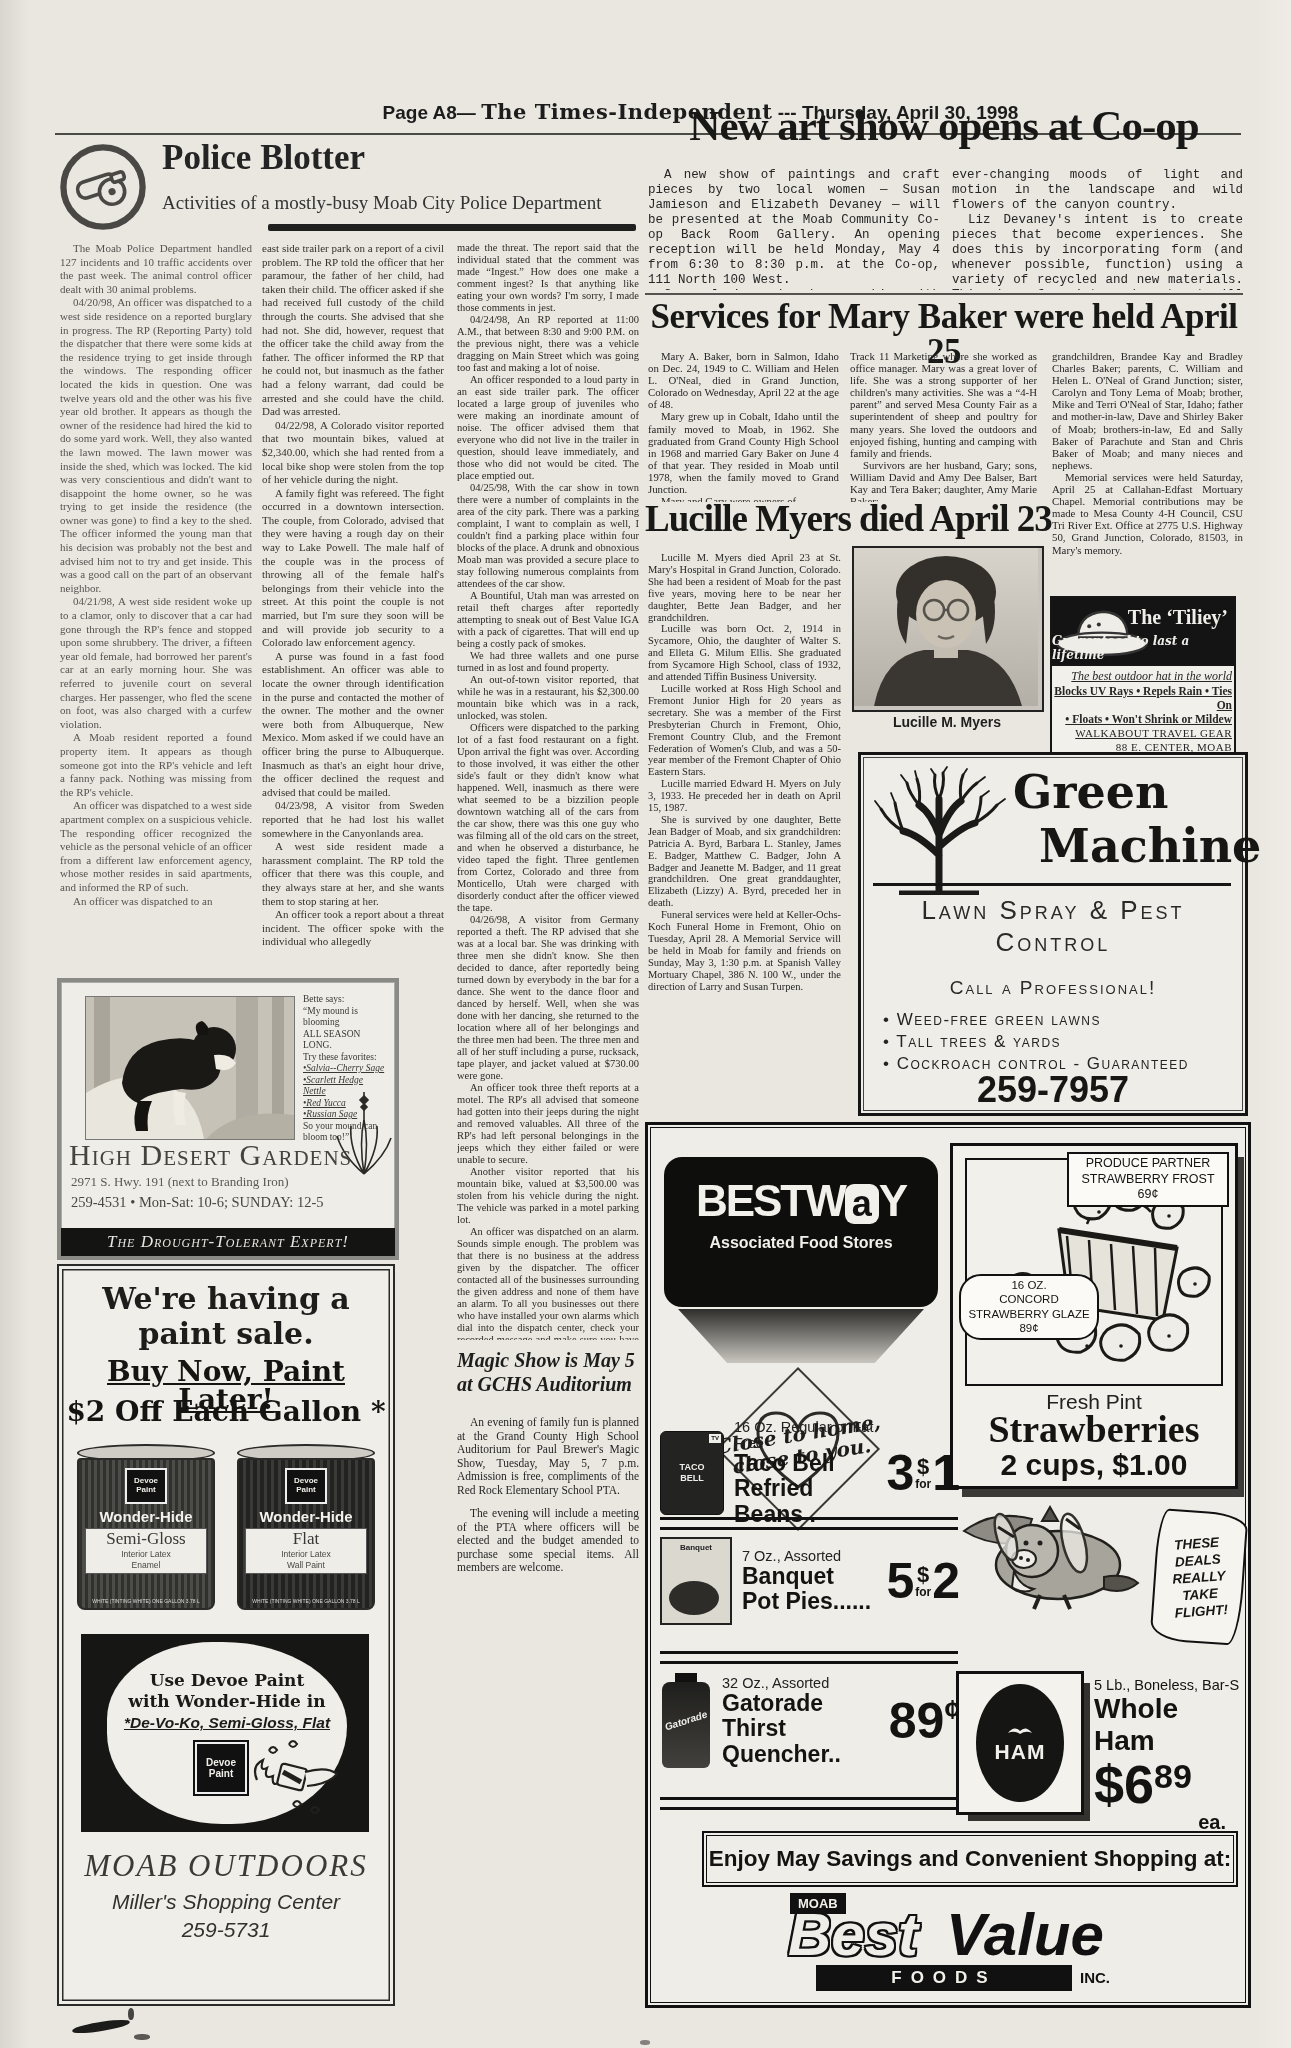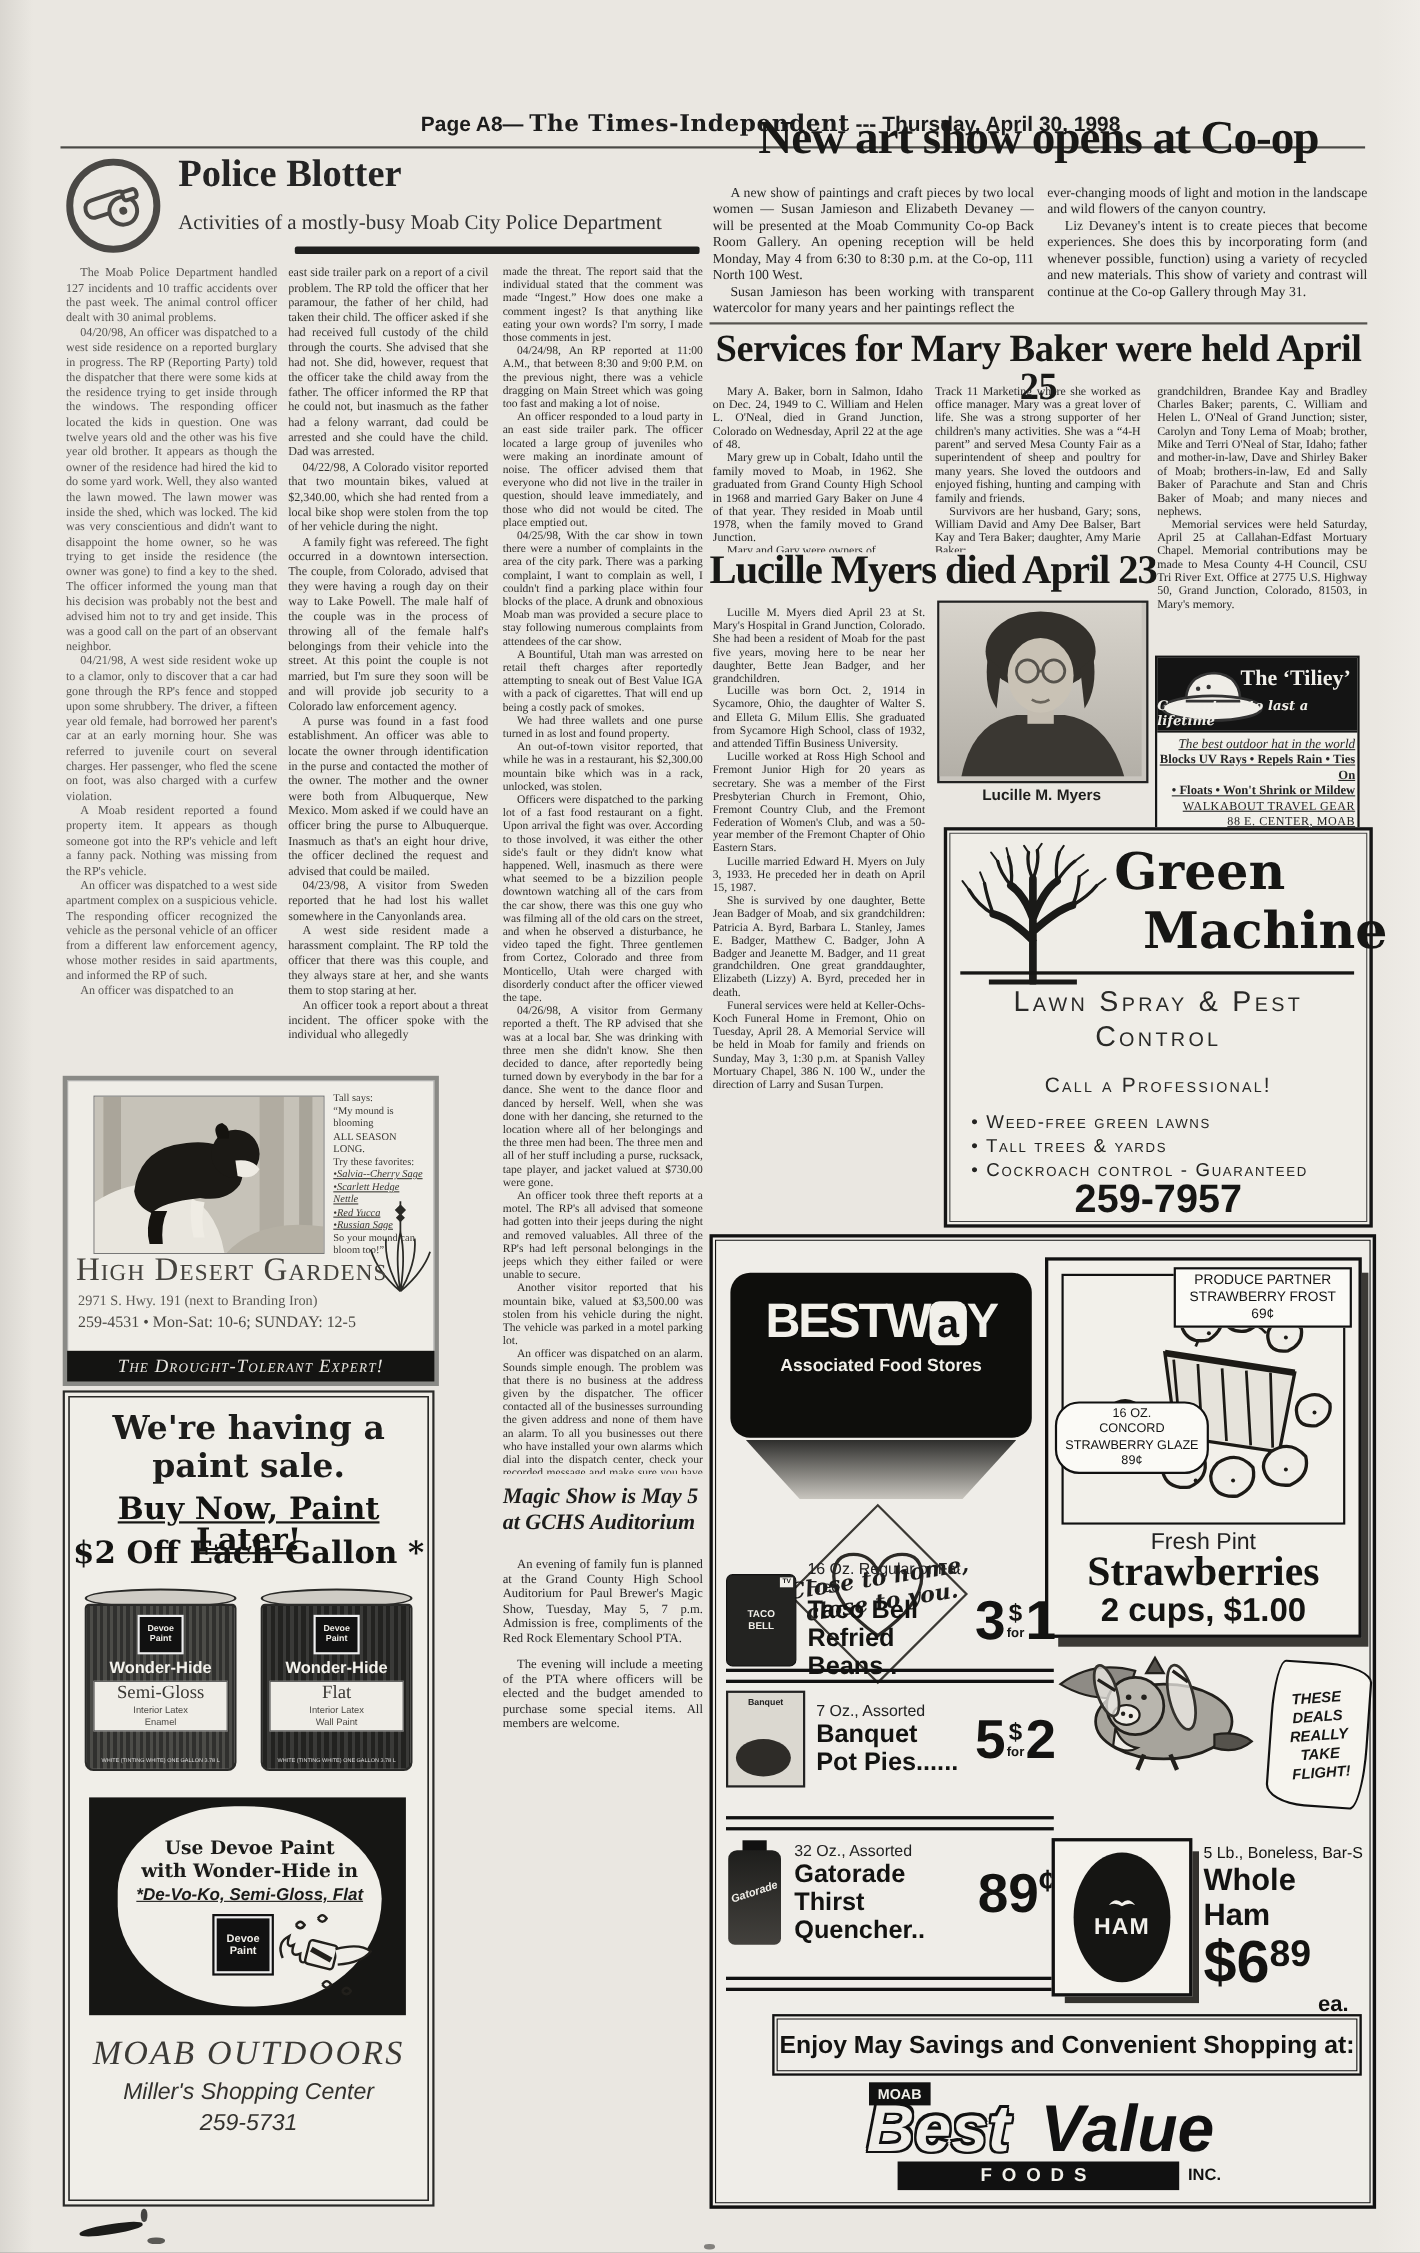--- a/index.html
+++ b/index.html
@@ -23,21 +23,21 @@
   .pb2{left:262px;top:242px;width:182px;height:712px;font:11px/13.6px "Liberation Serif",serif;color:#35332f;}
   .pb3{left:457px;top:242px;width:182px;height:1098px;font:10.5px/12px "Liberation Serif",serif;color:#2c2a27;}
   
   .magic{left:457px;top:1348px;width:182px;height:658px;overflow:hidden;}
   .magic-h{font:bold italic 20px/24px "Liberation Serif",serif;color:#1d1d1b;margin-bottom:10px;}
   .magic .col{position:static;font:11.5px/13.5px "Liberation Serif",serif;}
   .magic .col p{margin-top:10px;}
   
   .art-h{left:645px;top:104px;width:598px;text-align:center;font:bold 43px/1 "Liberation Serif",serif;letter-spacing:-1px;color:#181816;}
   .artc{font:12.5px/15px "Liberation Serif",serif;}
-  .artc p{text-indent:16px;}
+  .artc p{text-indent:16px;font-family:Liberation Mono, monospace;}
   .a1{left:648px;top:168px;width:292px;height:122px;}
   .a2{left:952px;top:168px;width:291px;height:122px;}
   .rule2{left:645px;top:293px;width:598px;height:1.5px;background:#55534f;}
   .mary-h{left:645px;top:299px;width:598px;text-align:center;font:bold 35px/1 "Liberation Serif",serif;letter-spacing:-.5px;color:#181816;}
   .mcol{font:10.8px/12.1px "Liberation Serif",serif;}
   .m1{left:648px;top:350px;width:191px;height:152px;}
   .m2{left:850px;top:350px;width:187px;height:152px;}
   .m3{left:1052px;top:350px;width:191px;height:260px;}
   .luc-h{left:645px;top:500px;width:460px;font:bold 37px/1 "Liberation Serif",serif;letter-spacing:-1px;color:#181816;}
   .luc{left:648px;top:552px;width:193px;height:570px;font:10.5px/11.9px "Liberation Serif",serif;}
@@ -353,21 +353,21 @@
         <path d="M36,86 Q40,52 72,44 Q108,36 126,52 Q140,62 132,80 Q120,96 96,92 Q60,96 52,106 Q38,100 36,86 Z" fill="#1b1915"></path>
         <circle cx="128" cy="52" r="22" fill="#1b1915"></circle>
         <path d="M128,58 Q144,56 150,66 Q144,76 130,72 Z" fill="#efece4"></path>
         <path d="M112,38 Q106,26 116,24 Q124,28 122,38 Z" fill="#15130f"></path>
         <path d="M52,104 Q46,120 50,134 L62,134 Q60,116 66,104 Z" fill="#15130f"></path>
         <path d="M88,94 Q86,112 90,128 L100,128 Q96,110 100,96 Z" fill="#efece4"></path>
       </svg>
     </div>
     <div class="hdg-sp">
       <div>
-          <p>Tall says:</p>
+          <p>Bette says:</p>
           <p>“My mound is blooming</p>
           <p>ALL SEASON LONG.</p>
           <p>Try these favorites:</p>
         </div>
       <div class="hdg-plants">
           <p>•Salvia--Cherry Sage</p>
           <p>•Scarlett Hedge Nettle</p>
           <p>•Red Yucca</p>
           <p>•Russian Sage</p>
         </div>

